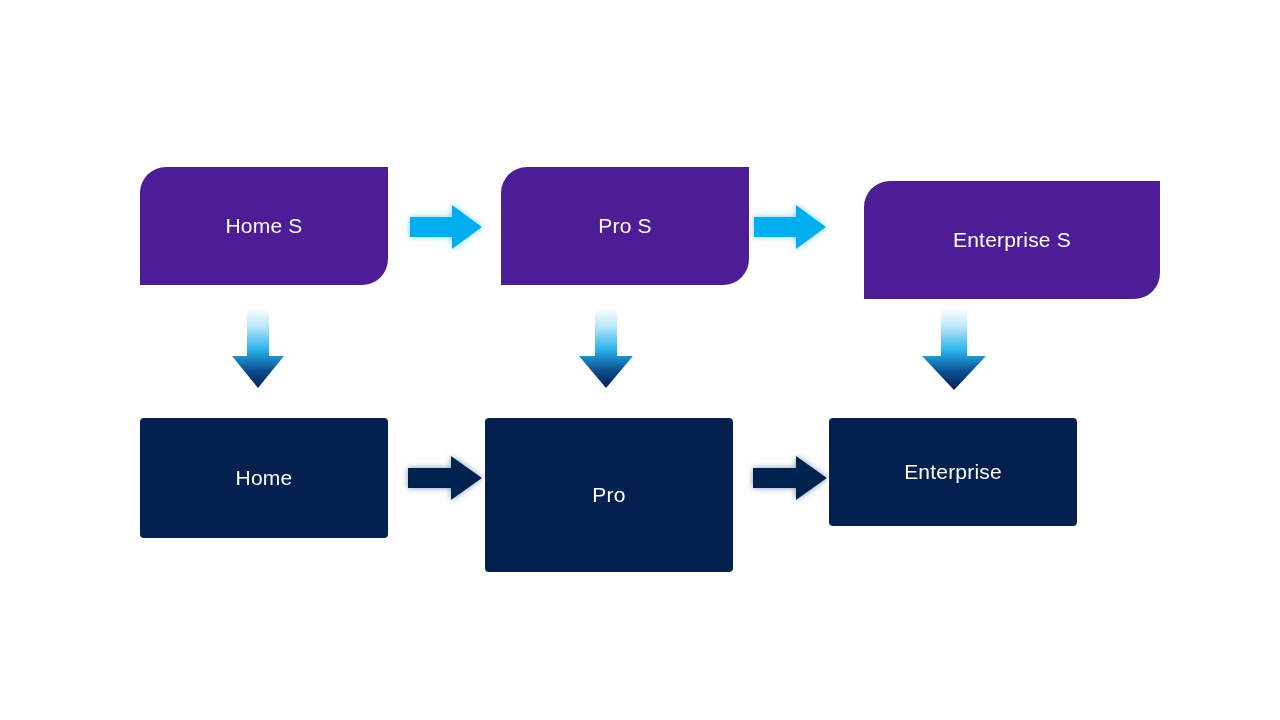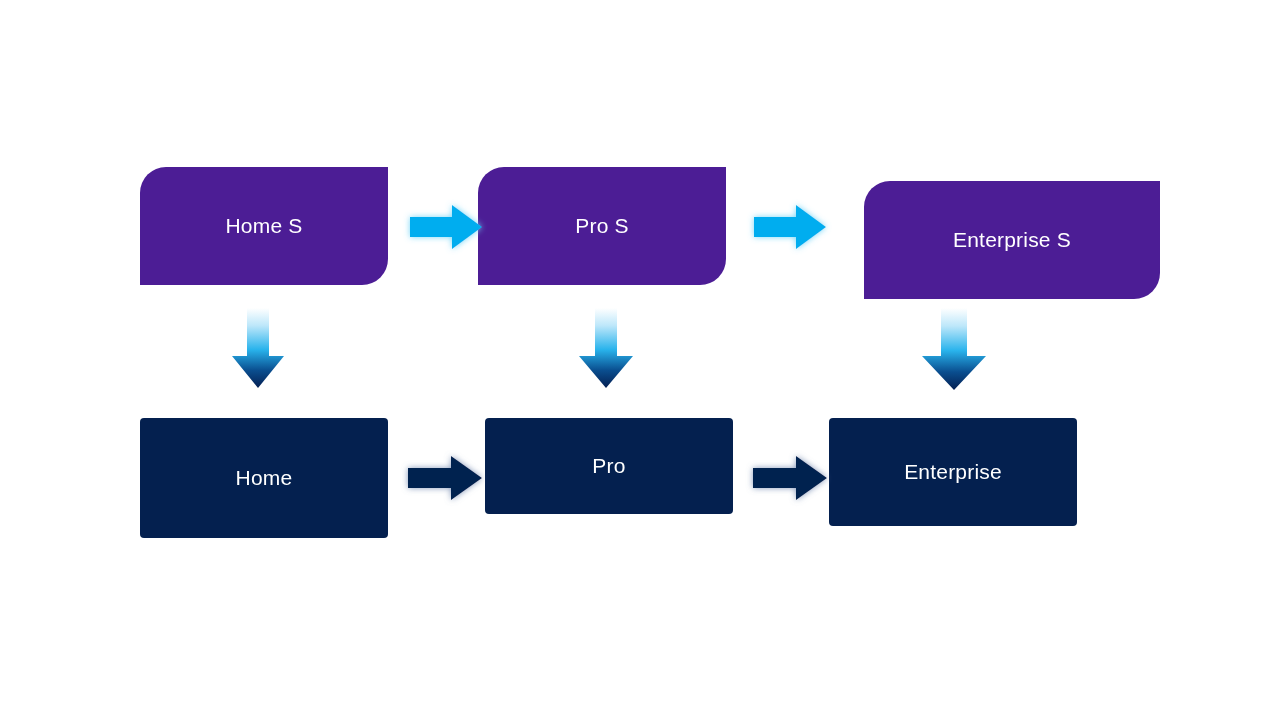--- a/index.html
+++ b/index.html
@@ -64,21 +64,21 @@
 </style>
 </head>
 <body>
 
 <div id="diagram-canvas">
 
   <div class="node-box tier-service" style="left:140px; top:167px; width:248px; height:118px;">
     <span class="node-label">Home S</span>
   </div>
 
-  <div class="node-box tier-service" style="left:478px; top:167px; width:248px; height:118px;">
+  <div class="node-box tier-service" style="left:501px; top:167px; width:248px; height:118px;">
     <span class="node-label">Pro S</span>
   </div>
 
   <div class="node-box tier-service" style="left:829px; top:181px; width:296px; height:118px;margin-left:35px;">
     <span class="node-label">Enterprise S</span>
   </div>
 
   <div class="arrow" style="left:408px; top:202px; width:76px; height:50px;">
     <svg width="76" height="50" viewBox="0 0 76 50">
       <defs>
@@ -120,21 +120,21 @@
   <div class="arrow" style="left:918px; top:308px; width:72px; height:84px;">
     <svg width="72" height="84" viewBox="0 0 72 84">
       <polygon points="23,0 49,0 49,48 68,48 36,82 4,48 23,48" fill="url(#downGrad)"></polygon>
     </svg>
   </div>
 
   <div class="node-box tier-product" style="left:140px; top:418px; width:248px; height:120px;">
     <span class="node-label">Home</span>
   </div>
 
-  <div class="node-box tier-product" style="left:485px; top:418px; width:248px; height:96px;">
+  <div class="node-box tier-product" style="left:485px; top:418px; width:248px; height:154px;">
     <span class="node-label">Pro</span>
   </div>
 
   <div class="node-box tier-product" style="left:829px; top:418px; width:248px; height:108px;">
     <span class="node-label">Enterprise</span>
   </div>
 
   <div class="arrow" style="left:405px; top:452px; width:80px; height:52px;">
     <svg width="80" height="52" viewBox="0 0 80 52">
       <defs>

